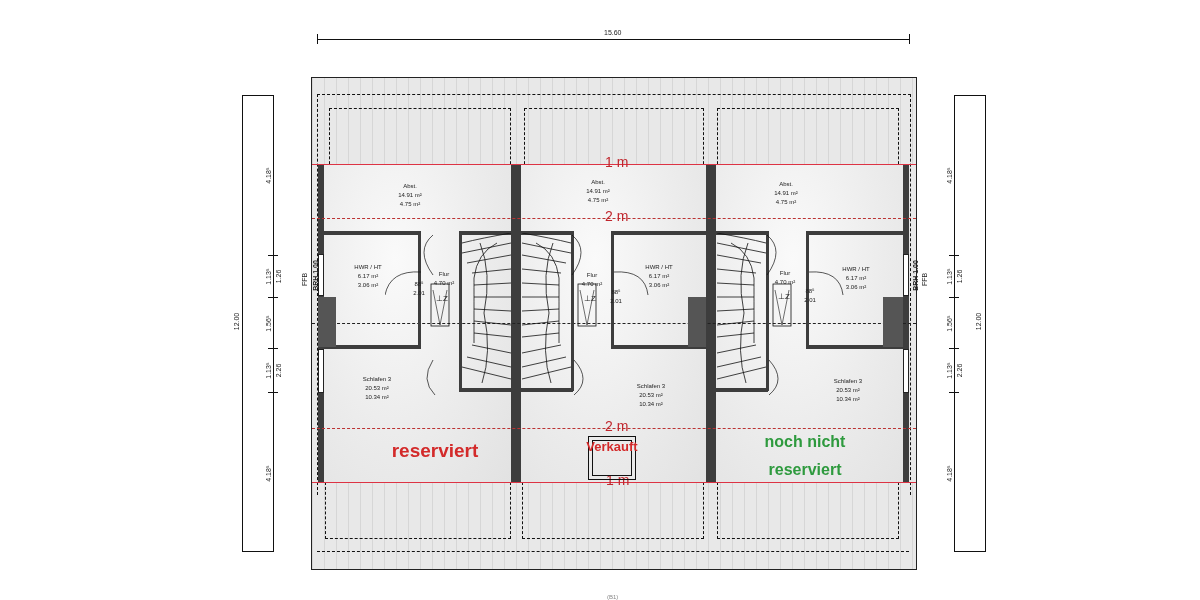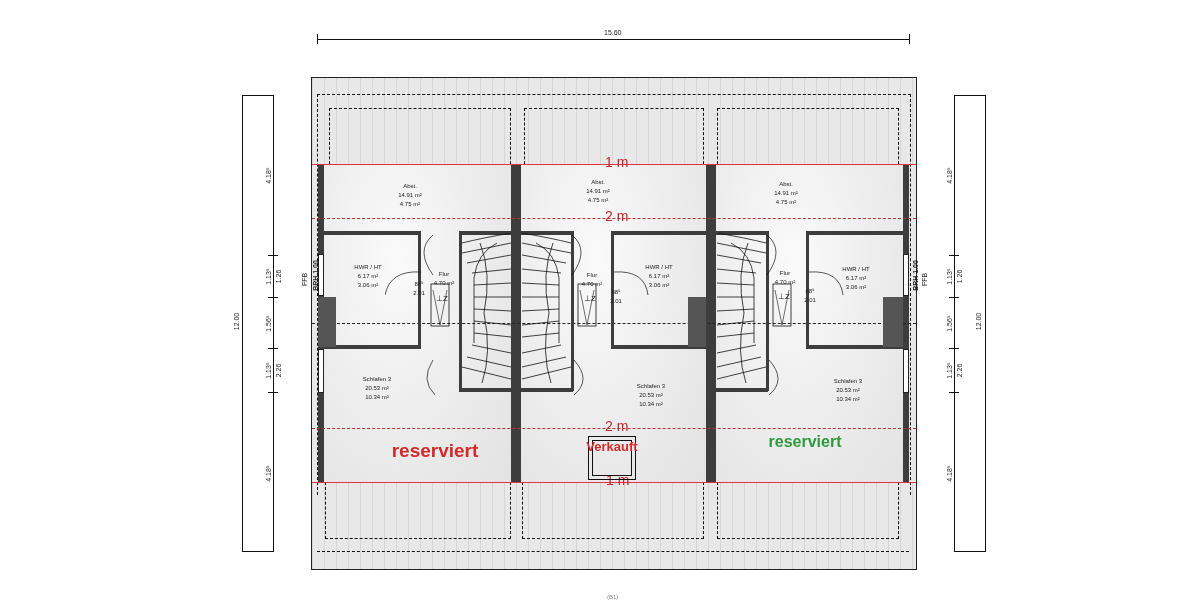--- a/index.html
+++ b/index.html
@@ -205,20 +205,21 @@
   <div>HWR / HT</div>
   <div>6.17 m²</div>
   <div>3.06 m²</div>
 </div>
 <div class="abs room-text" style="left:831px;top:377px;width:34px;">
   <div>Schlafen 3</div>
   <div>20.53 m²</div>
   <div>10.34 m²</div>
 </div>
 <div class="abs status" style="left:745px;top:428px;width:120px;font-size:16px;line-height:28px;color:#2e9a3e;">
+  <div>noch nicht</div>
   <div>reserviert</div>
 </div>
 
 <div class="abs" style="left:318px;top:254px;width:6px;height:42px;background:#fff;border:1px solid #222;box-sizing:border-box;"></div>
 <div class="abs" style="left:318px;top:349px;width:6px;height:44px;background:#fff;border:1px solid #222;box-sizing:border-box;"></div>
 <div class="abs" style="left:903px;top:254px;width:6px;height:42px;background:#fff;border:1px solid #222;box-sizing:border-box;"></div>
 <div class="abs" style="left:903px;top:349px;width:6px;height:44px;background:#fff;border:1px solid #222;box-sizing:border-box;"></div>
 
 <div class="abs" style="left:242px;top:95px;width:1px;height:456px;background:#111;"></div>
 <div class="abs" style="left:273px;top:95px;width:1px;height:456px;background:#111;"></div>

